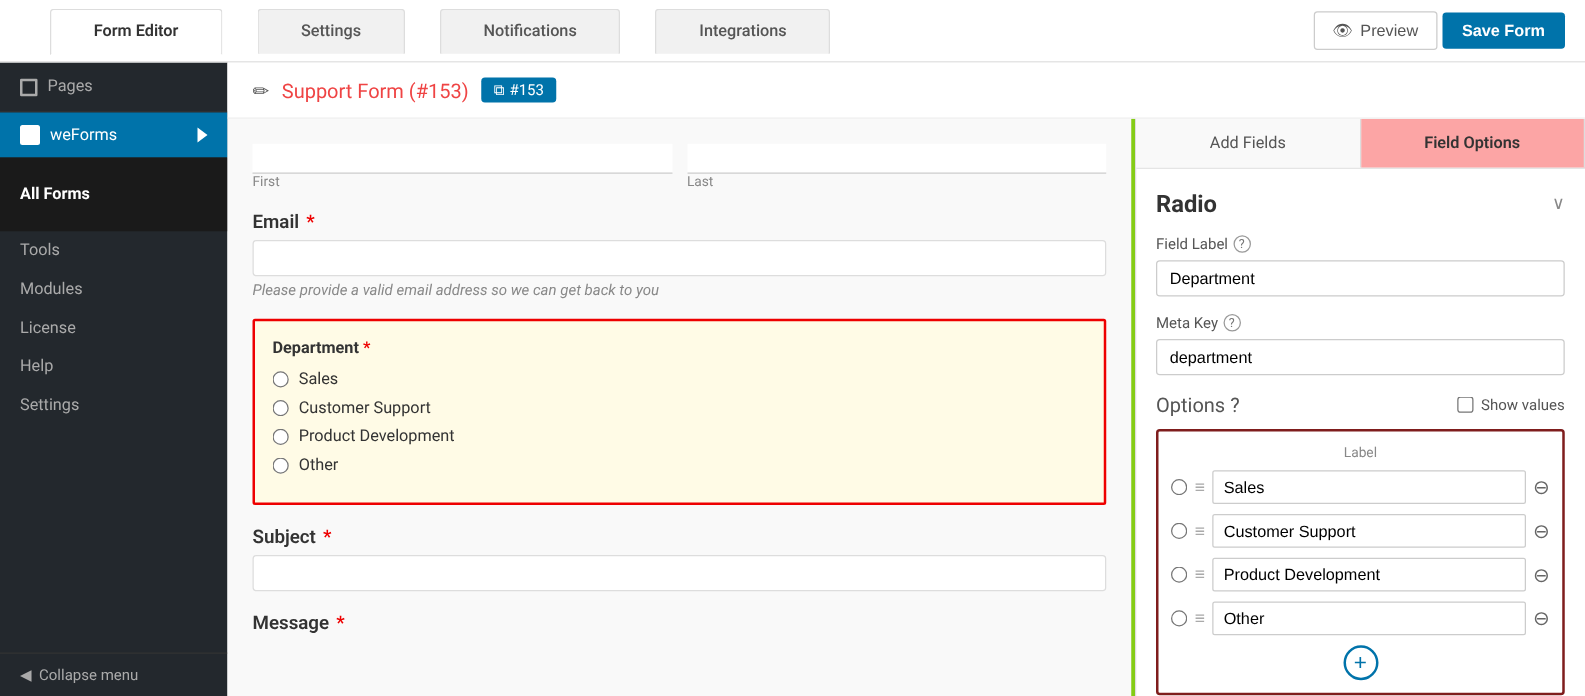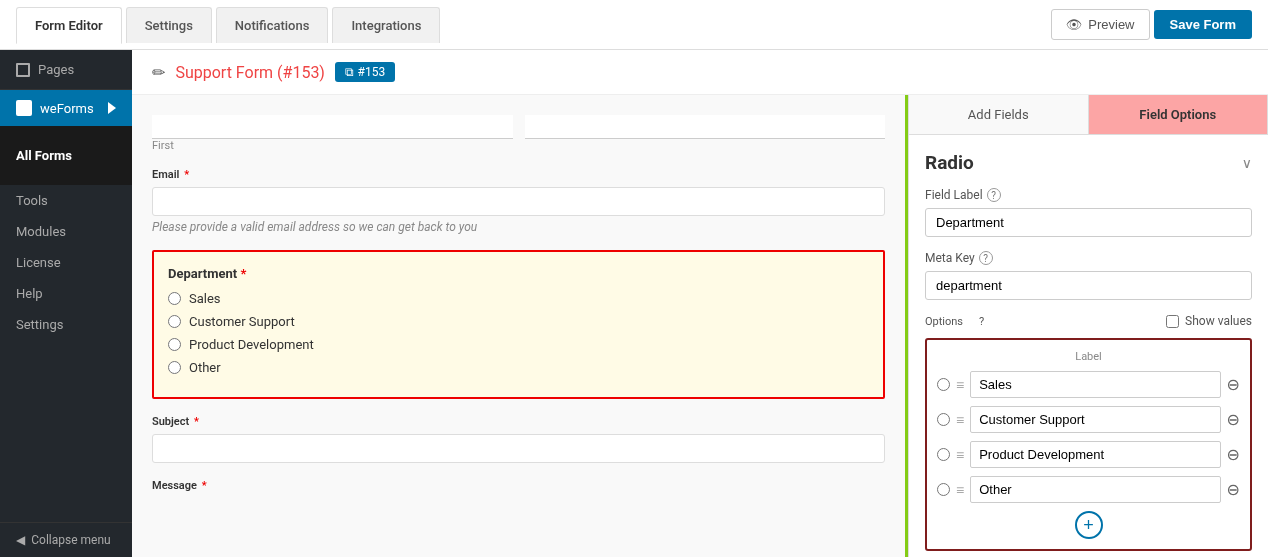--- a/index.html
+++ b/index.html
@@ -4,48 +4,48 @@
   <style>
     * { box-sizing: border-box; margin: 0; padding: 0; }
     body { font-family: -apple-system, BlinkMacSystemFont, "Segoe UI", Roboto, sans-serif; font-size: 13px; background: #f1f1f1; color: #333; }
 
     
     .app-wrapper { display: flex; flex-direction: column; height: 557px; width: 1268px; overflow: hidden; }
     .top-bar { display: flex; align-items: center; background: #fff; border-bottom: 1px solid #ddd; padding: 0 16px; height: 50px; gap: 4px; }
     .main-area { display: flex; flex: 1; overflow: hidden; }
 
     
-    .sidebar { width: 132px; background: #23282d; color: #ccc; flex-shrink: 0; display: flex; flex-direction: column; }
+    .sidebar { width: 182px; background: #23282d; color: #ccc; flex-shrink: 0; display: flex; flex-direction: column; }
     .sidebar-pages { display: flex; align-items: center; gap: 8px; padding: 12px 16px; color: #aaa; font-size: 13px; border-bottom: 1px solid #333; }
     .sidebar-weforms { display: flex; align-items: center; gap: 8px; padding: 10px 16px; background: #0073aa; color: #fff; font-size: 13px; font-weight: 400; }
     .sidebar-weforms-arrow { margin-left: auto; width: 0; height: 0; border-top: 6px solid transparent; border-bottom: 6px solid transparent; border-left: 8px solid #fff; }
     .sidebar-all-forms { padding: 22px 16px; color: #fff; font-weight: 700; font-size: 13px; background: #1a1a1a; }
     .sidebar-item { padding: 8px 16px; color: #aaa; font-size: 13px; cursor: pointer; }
     .sidebar-collapse { display: flex; align-items: center; gap: 6px; padding: 10px 16px; color: #aaa; margin-top: auto; font-size: 12px; cursor: pointer; border-top: 1px solid #333; }
 
     
-    .tab { padding: 10px 18px; border: 1px solid #ddd; border-bottom: none; border-radius: 3px 3px 0 0; background: #f1f1f1; color: #555; cursor: pointer; font-size: 13px; font-weight: 500; margin-bottom: -1px; }
+    .tab { padding: 10px 34px; border: 1px solid #ddd; border-bottom: none; border-radius: 3px 3px 0 0; background: #f1f1f1; color: #555; cursor: pointer; font-size: 13px; font-weight: 500; margin-bottom: -1px; margin-left: 24px; }
     .tab.active { background: #fff; border-bottom: 1px solid #fff; color: #333; font-weight: 600; }
     .tab-spacer { flex: 1; }
     .btn-preview { display: flex; align-items: center; gap: 6px; padding: 7px 14px; border: 1px solid #ccc; border-radius: 3px; background: #fff; color: #555; cursor: pointer; font-size: 13px; }
     .btn-save { padding: 7px 16px; border: none; border-radius: 3px; background: #0073aa; color: #fff; cursor: pointer; font-size: 13px; font-weight: 600; }
 
     
     .content-area { flex: 1; display: flex; flex-direction: column; overflow: hidden; background: #fff; }
     .form-title-bar { display: flex; align-items: center; gap: 10px; padding: 12px 20px; border-bottom: 1px solid #eee; background: #fff; }
     .form-title-bar h2 { font-size: 16px; font-weight: 400; color: #ef4444; }
     .form-id-badge { background: #0073aa; color: #fff; border-radius: 3px; padding: 3px 10px; font-size: 12px; display: flex; align-items: center; gap: 4px; }
     .edit-icon { color: #555; font-size: 16px; }
 
     .editor-panels { display: flex; flex: 1; overflow: hidden; }
 
     
     .form-panel { flex: 1; overflow-y: auto; padding: 20px; background: #f9f9f9; border-right: 3px solid #84cc16; }
     .form-field { margin-bottom: 16px; }
-    .form-field label { font-size: 11px; font-weight: 600; margin-bottom: 6px; display: block; }
+    .form-field label { font-size: 15px; font-weight: 600; margin-bottom: 6px; display: block; }
     .form-field label .required { color: #e00; margin-left: 2px; }
     .form-field input[type="text"] { width: 100%; border: 1px solid #ddd; border-radius: 3px; padding: 6px 10px; font-size: 13px; background: #fff; }
     .form-field .help-text { font-size: 12px; color: #888; margin-top: 4px; font-style: italic; }
     .name-row { display: grid; grid-template-columns: 1fr 1fr; gap: 12px; margin-bottom: 6px; }
     .name-label { font-size: 11px; color: #888; }
 
     
     .dept-box { border: 2px solid #e00; border-radius: 2px; padding: 14px; background: #fffbe6; margin-bottom: 16px; }
     .dept-box .dept-label { font-size: 13px; font-weight: 700; margin-bottom: 10px; }
     .dept-box .dept-label .required { color: #e00; }
@@ -64,21 +64,21 @@
     .radio-section-title { font-size: 19px; font-weight: 700; color: #333; }
     .chevron-down { font-size: 14px; color: #888; }
 
     .field-group { margin-bottom: 14px; }
     .field-group-label { font-size: 12px; color: #555; margin-bottom: 6px; display: flex; align-items: center; gap: 4px; }
     .field-group-label .help-circle { width: 14px; height: 14px; border-radius: 50%; border: 1px solid #999; display: inline-flex; align-items: center; justify-content: center; font-size: 10px; color: #777; cursor: pointer; }
     .field-group input[type="text"] { width: 100%; border: 1px solid #ccc; border-radius: 3px; padding: 6px 10px; font-size: 13px; }
 
     
     .options-row { display: flex; align-items: center; justify-content: space-between; margin-bottom: 10px; }
-    .options-label { font-size: 11px; color: #555; display: flex; align-items: center; gap: 16px; }
+    .options-label { font-size: 16px; color: #555; display: flex; align-items: center; gap: 4px; }
     .show-values { display: flex; align-items: center; gap: 6px; font-size: 12px; color: #555; }
     .show-values input[type="checkbox"] { margin: 0; }
 
     
     .options-list-box { border: 2px solid #7f1d1d; border-radius: 3px; padding: 10px; }
     .options-header { font-size: 11px; color: #888; margin-bottom: 8px; text-align: center; }
     .option-row { display: flex; align-items: center; gap: 6px; margin-bottom: 8px; }
     .option-row input[type="radio"] { flex-shrink: 0; accent-color: #555; }
     .option-row .drag-handle { color: #aaa; font-size: 14px; flex-shrink: 0; cursor: grab; }
     .option-row input[type="text"] { flex: 1; border: 1px solid #ccc; border-radius: 2px; padding: 5px 8px; font-size: 13px; }
@@ -148,20 +148,21 @@
         <div class="form-panel">
 
           <div class="form-field">
             <div class="name-row">
               <div>
                 <input type="text" value="" style="border-top: none; border-left: none; border-right: none; border-bottom: 1px solid rgb(204, 204, 204); border-radius: 0px; padding: 4px 0px;">
                 <div class="name-label">First</div>
               </div>
               <div>
                 <input type="text" value="" style="border-top: none; border-left: none; border-right: none; border-bottom: 1px solid rgb(204, 204, 204); border-radius: 0px; padding: 4px 0px;">
+                <div class="name-label">Last</div>
               </div>
             </div>
           </div>
 
           <div class="form-field">
             <label>
               <span>Email</span>
               <span class="required">*</span>
             </label>
             <input type="text" value="" style="">

